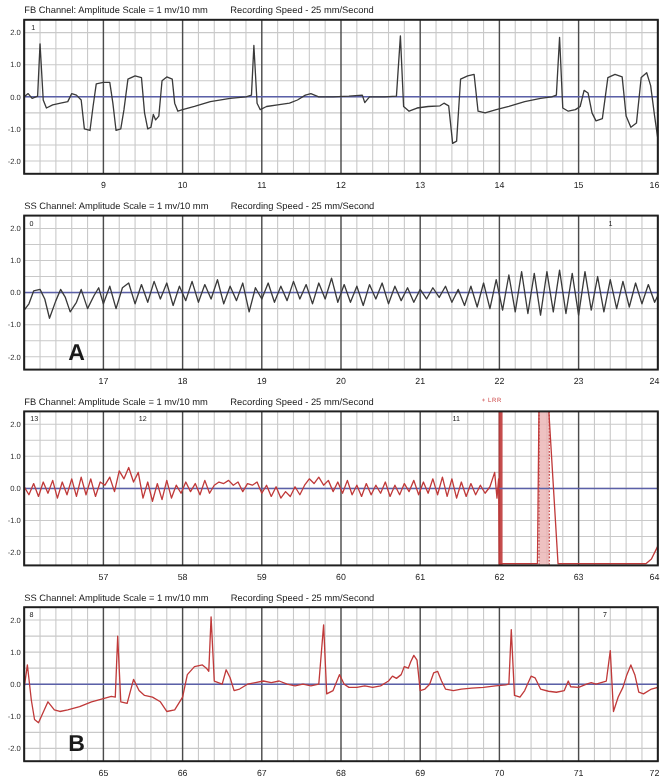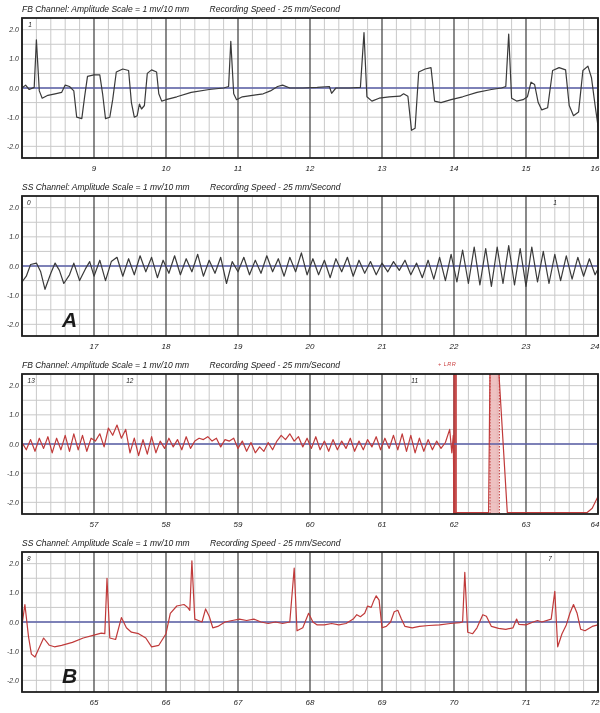--- a/index.html
+++ b/index.html
@@ -1,18 +1,18 @@
 <!DOCTYPE html>
 <html><head>
 <meta charset="utf-8">
 <style>
   html,body{margin:0;padding:0;background:#fff;}
   body{width:600px;height:713px;overflow:hidden;font-family:"Liberation Sans",sans-serif;}
   .figure{width:600px;}
-  .panel{height:178px;position:relative;font-style:italic;}
+  .panel{height:178px;position:relative;}
   .hdr{height:16px;box-sizing:border-box;padding:4px 0 0 22px;font-size:8.5px;
        color:#1a1a1a;position:relative;white-space:nowrap;}
   .hdr .h2{margin-left:18px;}
   .annot{position:absolute;left:438px;top:5px;font-size:5.5px;color:#cc4444;letter-spacing:.5px;}
   svg{display:block;}
   svg text{font-family:"Liberation Sans",sans-serif;}
 </style>
 </head>
 <body>
 

